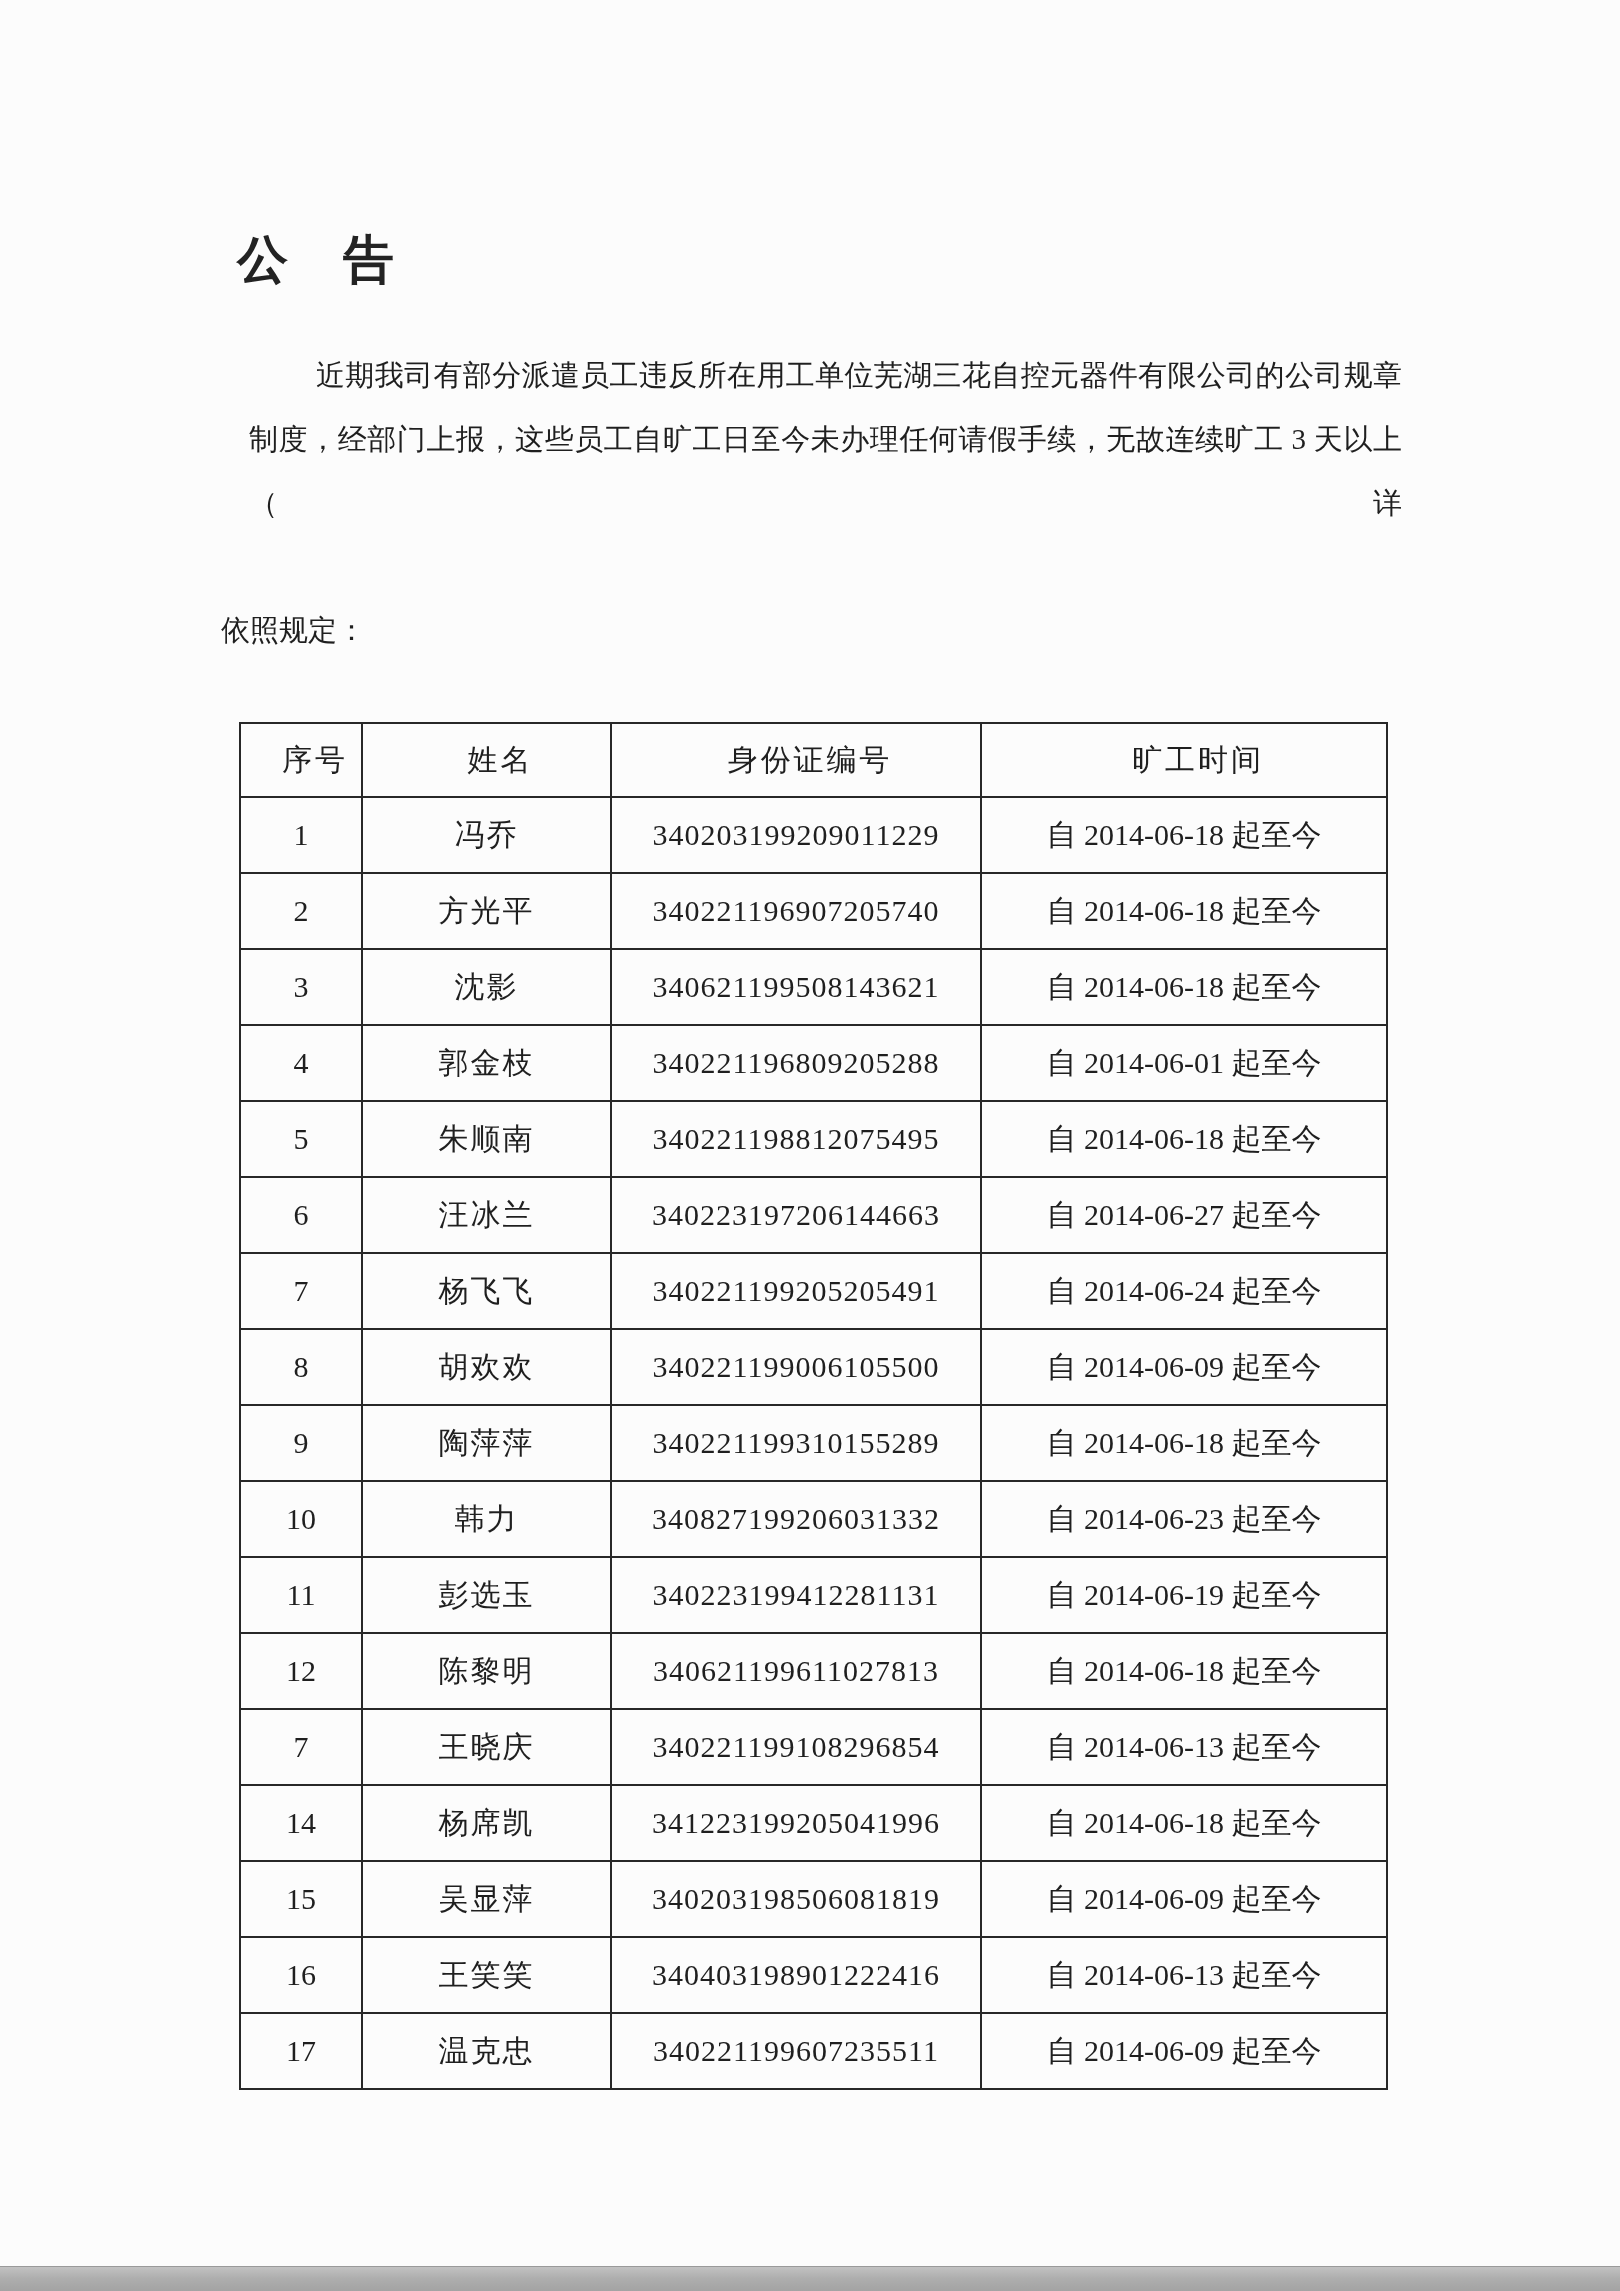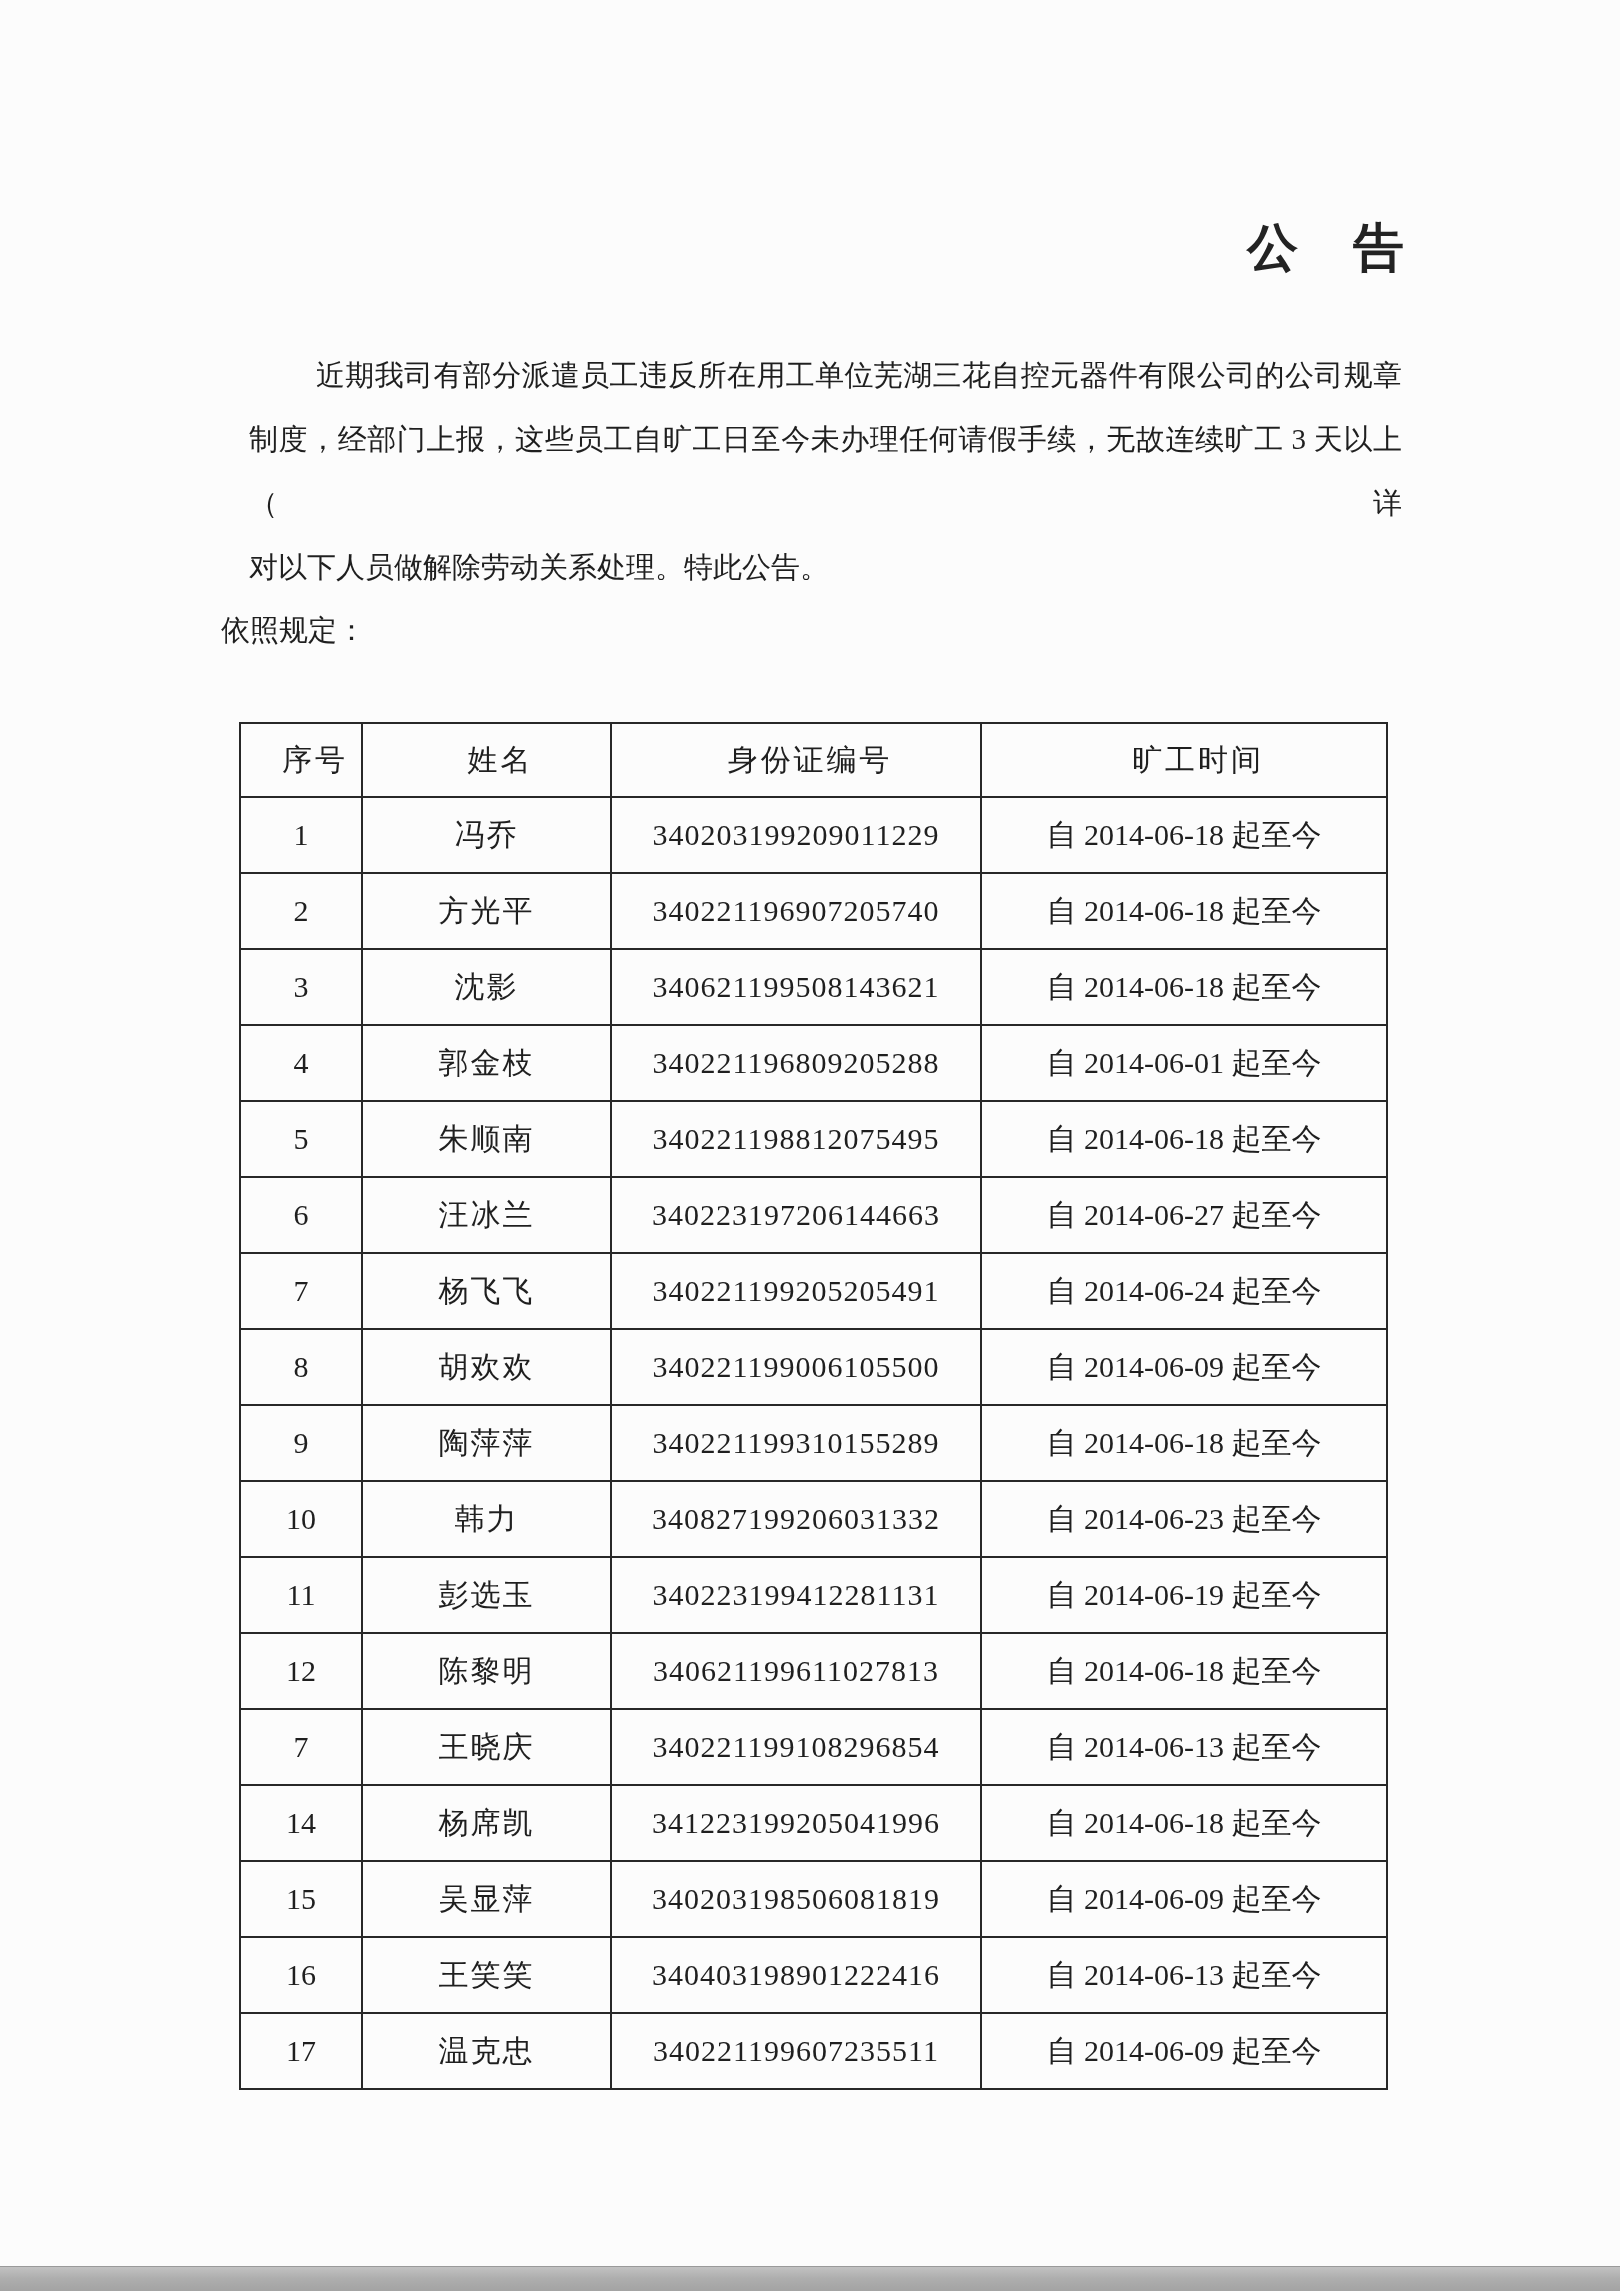--- a/index.html
+++ b/index.html
@@ -8,22 +8,22 @@
     position:relative;
     width:1620px;height:2292px;
     background:#fcfcfc;
     color:#1f1f1f;
     overflow:hidden;
     margin:0 auto;
   }
   .title{
     position:absolute;
     left:221px;top:210px;width:1181px;
-    margin:4px;
-    text-align:right;
+    margin:16px;
+    text-align:left;
     font-size:51px;
     font-weight:bold;
     letter-spacing:2px;
     color:#232323;
   }
   .para{
     position:absolute;
     left:221px;top:343px;width:1181px;
     font-size:29px;
     line-height:64px;
@@ -73,21 +73,20 @@
 </head>
 <body>
 
 <div class="page">
 
   <h1 class="title">公　告</h1>
 
   <div class="para">
     <div class="pline just indent">近期我司有部分派遣员工违反所在用工单位芜湖三花自控元器件有限公司的公司规章</div>
     <div class="pline just">制度，经部门上报，这些员工自旷工日至今未办理任何请假手续，无故连续旷工 3 天以上（详</div>
-    <div class="pline">对以下人员做解除劳动关系处理。特此公告。</div>
   </div>
 
   <div class="list-intro">依照规定：</div>
 
   <table class="roster">
     <colgroup>
       <col style="width:122px">
       <col style="width:249px">
       <col style="width:370px">
       <col style="width:406px">

